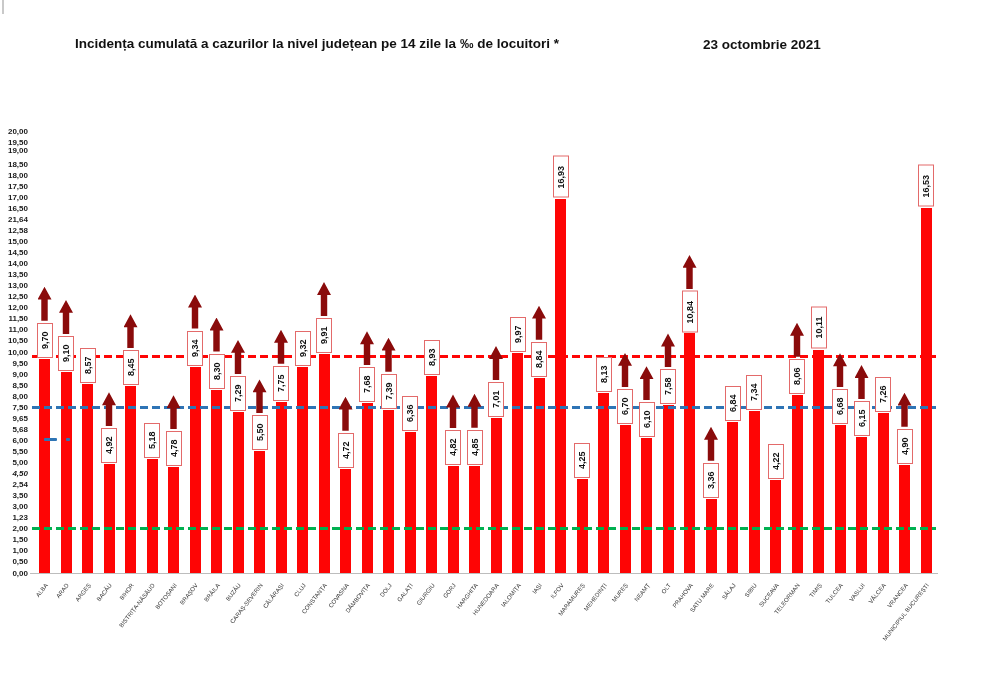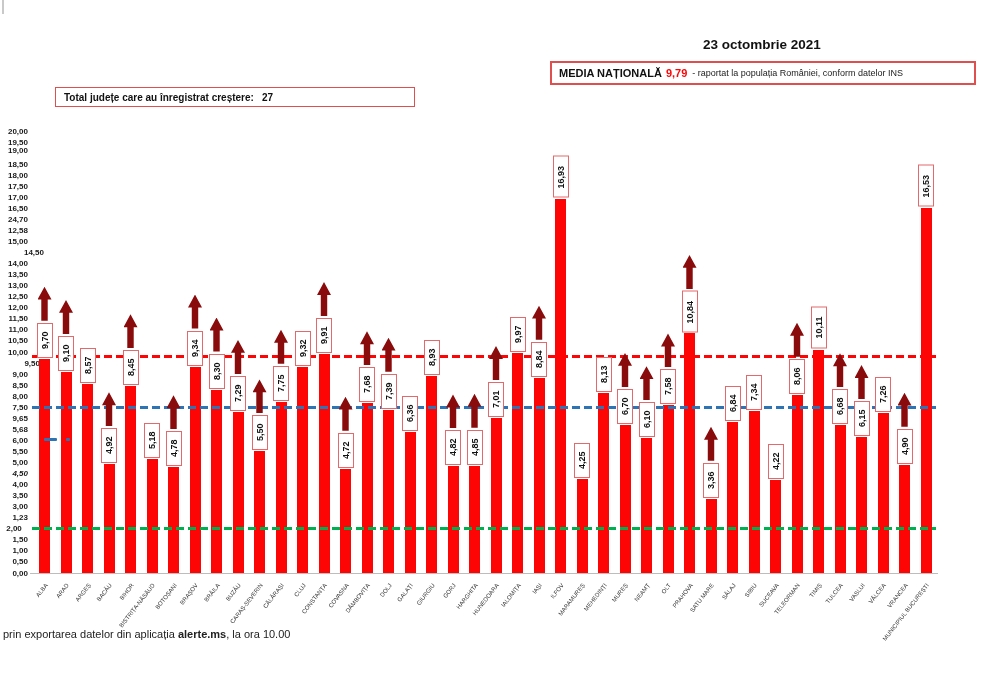--- a/index.html
+++ b/index.html
@@ -35,75 +35,67 @@
   .footer{left:3px;top:628px;font-size:11px;color:#222;white-space:nowrap;}
   .footer b{font-weight:bold;}
 </style>
 </head>
 <body>
 
 <div class="page">
 
   <div class="abs edge-line"></div>
 
+  <div class="abs title">Incidența cumulată a cazurilor la nivel județean pe 14 zile la ‰ de locuitori *</div>
   <div class="abs date">23 octombrie 2021</div>
 
-  <div class="abs media-box">
-    <span class="media-label">MEDIA NAȚIONALĂ</span>
-    <span class="media-value">9,79</span>
-    <span class="media-suffix">-  raportat la populația României, conform datelor INS</span>
-  </div>
-
-  <div class="abs total-box">
-    <span class="total-label">Total județe care au înregistrat creștere:</span>
-    <span class="total-value">27</span>
-  </div>
+
 
   <div id="chart">
     <div class="baseline"></div>
 
     <div class="stray" style="left:44px;top:438px;width:13px;height:3px;"></div>
     <div class="stray" style="left:66px;top:438px;width:4px;height:3px;"></div>
   <div class="ytick" style="left: 0px; top: 126.5px;">20,00</div>
       <div class="ytick" style="left: 0px; top: 137.55px;">19,50</div>
       <div class="ytick" style="left: 0px; top: 146px;">19,00</div>
       <div class="ytick" style="left: 0px; top: 159.65px;">18,50</div>
       <div class="ytick" style="left: 0px; top: 170.7px;">18,00</div>
       <div class="ytick" style="left: 0px; top: 181.75px;">17,50</div>
       <div class="ytick" style="left: 0px; top: 192.8px;">17,00</div>
       <div class="ytick" style="left: 0px; top: 203.85px;">16,50</div>
-      <div class="ytick" style="left: 0px; top: 214.9px;">24,70</div>
+      <div class="ytick" style="left: 0px; top: 214.9px;">21,64</div>
       <div class="ytick" style="left: 0px; top: 225.95px;">12,58</div>
       <div class="ytick" style="left: 0px; top: 237px;">15,00</div>
-      <div class="ytick" style="left: 16px; top: 248.05px;">14,50</div>
+      <div class="ytick" style="left: 0px; top: 248.05px;">14,50</div>
       <div class="ytick" style="left: 0px; top: 259.1px;">14,00</div>
       <div class="ytick" style="left: 0px; top: 270.15px;">13,50</div>
       <div class="ytick" style="left: 0px; top: 281.2px;">13,00</div>
       <div class="ytick" style="left: 0px; top: 292.25px;">12,50</div>
       <div class="ytick" style="left: 0px; top: 303.3px;">12,00</div>
       <div class="ytick" style="left: 0px; top: 314.35px;">11,50</div>
       <div class="ytick" style="left: 0px; top: 325.4px;">11,00</div>
       <div class="ytick" style="left: 0px; top: 336.45px;">10,50</div>
       <div class="ytick" style="left: 0px; top: 347.5px;">10,00</div>
-      <div class="ytick" style="left: 12px; top: 358.55px;">9,50</div>
+      <div class="ytick" style="left: 0px; top: 358.55px;">9,50</div>
       <div class="ytick" style="left: 0px; top: 369.6px;">9,00</div>
       <div class="ytick" style="left: 0px; top: 380.65px;">8,50</div>
       <div class="ytick" style="left: 0px; top: 391.7px;">8,00</div>
       <div class="ytick" style="left: 0px; top: 402.75px;">7,50</div>
       <div class="ytick" style="left: 0px; top: 413.8px;">9,65</div>
       <div class="ytick" style="left: 0px; top: 424.85px;">5,68</div>
       <div class="ytick" style="left: 0px; top: 435.9px;">6,00</div>
       <div class="ytick" style="left: 0px; top: 446.95px;">5,50</div>
       <div class="ytick" style="left: 0px; top: 458px;">5,00</div>
       <div class="ytick" style="left: 0px; top: 469.05px; font-style: italic;">4,50</div>
-      <div class="ytick" style="left: 0px; top: 480.1px;">4,00</div>
+      <div class="ytick" style="left: 0px; top: 480.1px;">2,54</div>
       <div class="ytick" style="left: 0px; top: 491.15px;">3,50</div>
       <div class="ytick" style="left: 0px; top: 502.2px;">3,00</div>
       <div class="ytick" style="left: 0px; top: 513.25px;">1,23</div>
-      <div class="ytick" style="left: 0px; top: 524.3px; text-align: center;">2,00</div>
+      <div class="ytick" style="left: 0px; top: 524.3px;">2,00</div>
       <div class="ytick" style="left: 0px; top: 535.35px;">1,50</div>
       <div class="ytick" style="left: 0px; top: 546.4px;">1,00</div>
       <div class="ytick" style="left: 0px; top: 557.45px;">0,50</div>
       <div class="ytick" style="left: 0px; top: 568.5px;">0,00</div>
       <div class="bar" style="left: 39px; top: 358.63px; width: 11px; height: 214.37px; background: rgb(254, 5, 5);"></div>
       <div class="vlabel" style="left: 36.5px; top: 322.63px; height: 35px; border-color: rgb(227, 106, 106);">9,70</div>
       <div class="arrow" style="left: 37.5px; top: 286.63px; height: 34px; background: rgb(138, 11, 11);"></div>
       <div class="xlabel" style="left: -53.5px; top: 581px;">ALBA</div>
       <div class="bar" style="left: 60.5px; top: 371.89px; width: 11px; height: 201.11px; background: rgb(254, 5, 5);"></div>
       <div class="vlabel" style="left: 58px; top: 335.89px; height: 35px; border-color: rgb(227, 106, 106);">9,10</div>
@@ -252,17 +244,14 @@
       <div class="arrow" style="left: 897.5px; top: 392.71px; height: 34px; background: rgb(138, 11, 11);"></div>
       <div class="xlabel" style="left: 806.5px; top: 581px;">VRANCEA</div>
       <div class="bar" style="left: 920.5px; top: 207.687px; width: 11px; height: 365.313px; background: rgb(254, 5, 5);"></div>
       <div class="vlabel" style="left: 918px; top: 165.187px; height: 41.5px; border-color: rgb(227, 106, 106);">16,53</div>
       <div class="xlabel" style="left: 828px; top: 581px;">MUNICIPIUL BUCUREȘTI</div>
       <div class="refline" style="left: 32px; width: 904px; top: 355.141px; background: repeating-linear-gradient(90deg, rgb(254, 5, 5) 0px, rgb(254, 5, 5) 8px, transparent 8px, transparent 12px);"></div>
       <div class="refline" style="left: 32px; width: 904px; top: 405.75px; background: repeating-linear-gradient(90deg, rgb(46, 116, 181) 0px, rgb(46, 116, 181) 8px, transparent 8px, transparent 12px);"></div>
       <div class="refline" style="left: 32px; width: 904px; top: 527.3px; background: repeating-linear-gradient(90deg, rgb(0, 176, 80) 0px, rgb(0, 176, 80) 8px, transparent 8px, transparent 12px);"></div>
     </div>
 
-  <div class="abs footer">
-    <span>prin exportarea datelor din aplicația </span><b>alerte.ms</b><span>, la ora 10.00</span>
-  </div>
 
 </div>
 
 </body></html>

